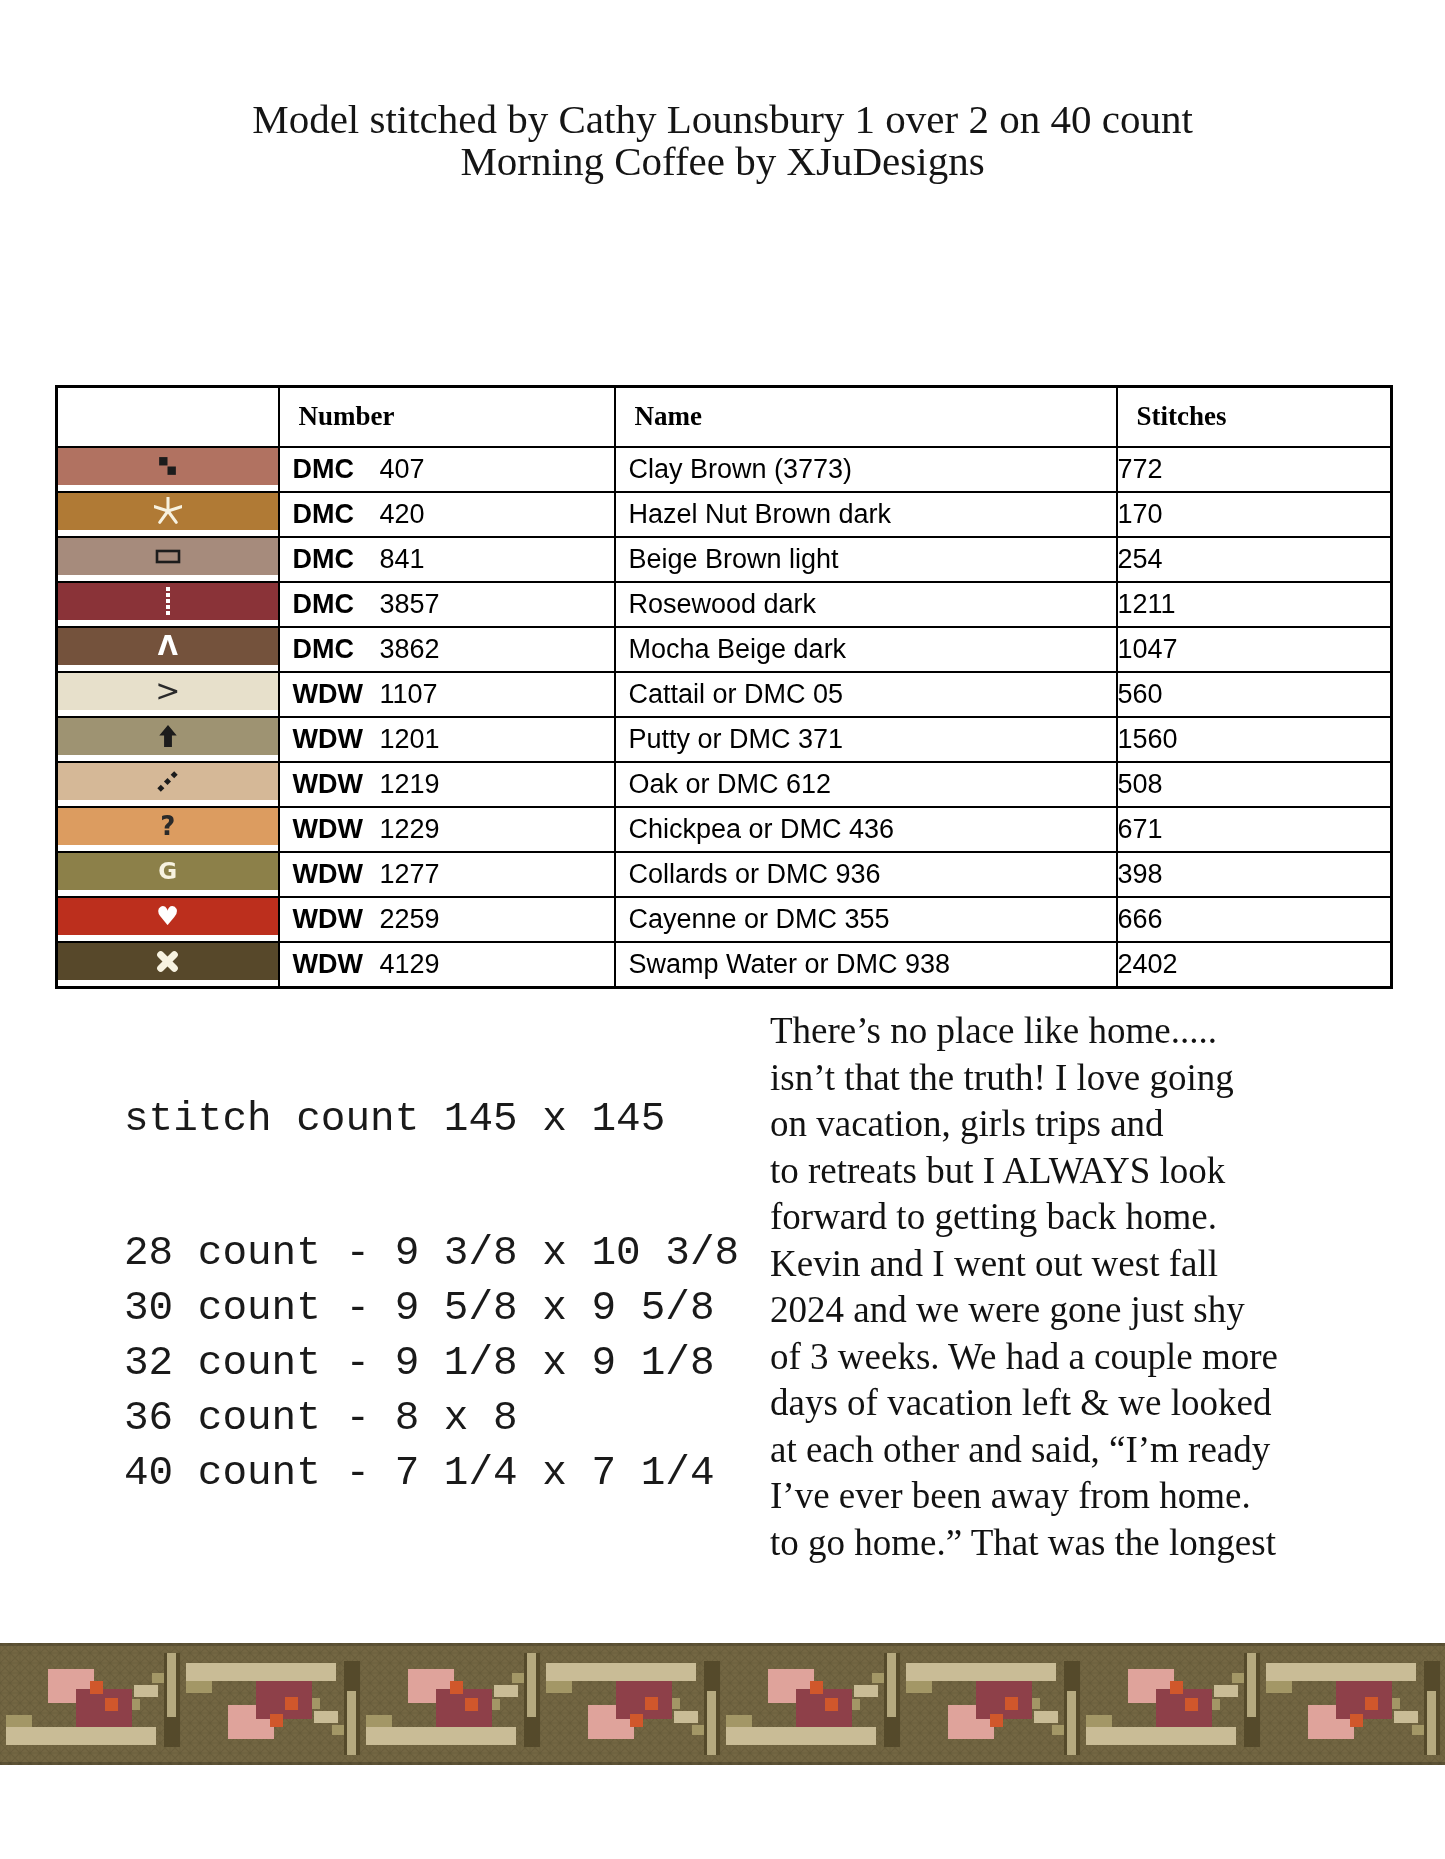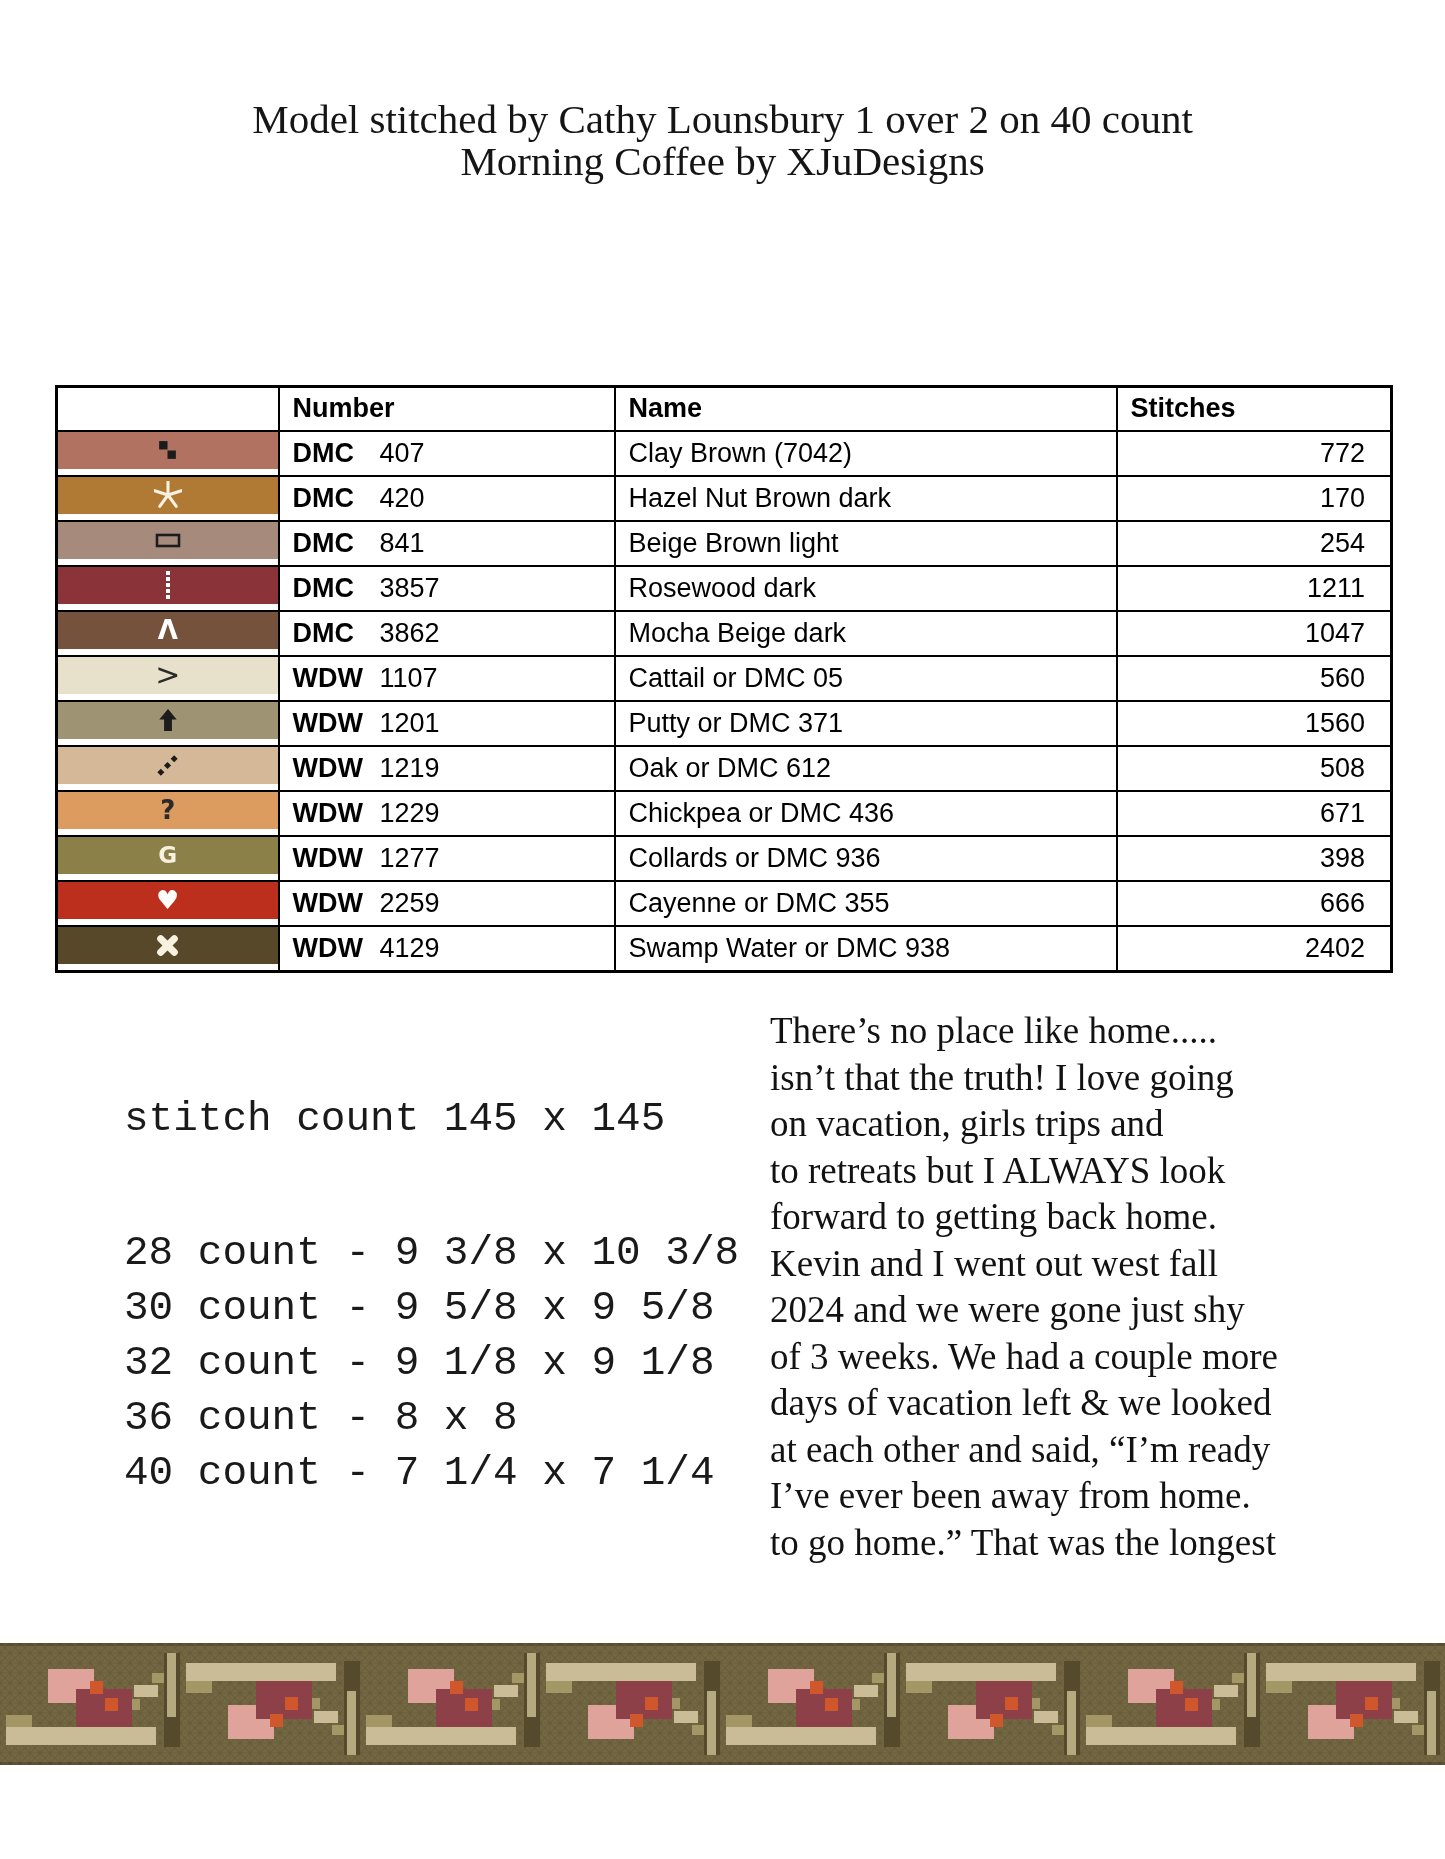--- a/index.html
+++ b/index.html
@@ -13,35 +13,35 @@
   .header { position:absolute; top:92px; left:0; width:100%; text-align:center; }
   .title  { font-family:"Liberation Serif", serif; font-size:62px; font-weight:400;
             color:#101010; letter-spacing:2px; line-height:72px; }
   .subtitle { font-family:"Liberation Serif", serif; font-size:41px; color:#151515;
               line-height:42px; margin-top:6px; }
 
   
   table.legend { position:absolute; left:55px; top:385px; width:1335px;
                  border-collapse:collapse; table-layout:fixed; border:3px solid #000; }
   .legend th, .legend td { border:2px solid #000; vertical-align:middle; }
-  .legend th { height:44px; text-align:left; font-size:27px; font-weight:700;
-               padding-left:13px; color:#000; }
+  .legend th { height:60px; text-align:left; font-size:27px; font-weight:700;
+               padding-left:19px; color:#000;font-family:Liberation Serif, serif; }
   .legend td { height:40px; font-size:27px; color:#000; }
   td.swatch-cell { padding:0 0 6px 0; vertical-align:top; }
   .swatch { width:100%; height:37px; display:flex; align-items:center; justify-content:center; }
   .symbol-box { display:flex; align-items:center; justify-content:center; line-height:0; }
   .glyph { font-family:"DejaVu Sans", sans-serif; line-height:1; }
   .sym-caret        { font-weight:700; font-size:26px; }
   .sym-greater-than { font-size:30px; }
   .sym-question-mark{ font-weight:700; font-size:26px; }
   .sym-letter-g     { font-weight:700; font-size:23px; }
   .sym-heart        { font-size:26px; }
   td.number-cell .brand { display:inline-block; width:100px; padding-left:13px;font-weight:bold; }
   td.name-cell { padding-left:13px; }
-  td.stitch-cell { text-align:right; padding-right:25px;margin-left:33px; }
+  td.stitch-cell { text-align:left; padding-right:17px;margin-left:33px; }
 
   
   .sizes { position:absolute; left:124px; top:1096px;
            font-family:"Liberation Mono", monospace; color:#1a1a1a; }
   .stitch-count { font-size:41px; white-space:nowrap; }
   .count-lines { margin-top:84px; font-size:41px; line-height:55px; }
   .count-lines div { white-space:nowrap; }
 
   
   .story { position:absolute; left:770px; top:1008px;
@@ -100,21 +100,21 @@
                     <rect x="11" y="11" width="8" height="8"></rect>
                   </g>
                 </svg>
               </span>
         </div>
       </td>
       <td class="number-cell">
         <span class="brand">DMC</span><span class="code">407</span>
       </td>
       <td class="name-cell">
-        <span class="name">Clay Brown (7042)</span>
+        <span class="name">Clay Brown (3773)</span>
       </td>
       <td class="stitch-cell">
         <span class="stitches">772</span>
       </td>
     </tr>
 
     <tr>
       <td class="swatch-cell">
         <div class="swatch" style="background: rgb(176, 122, 53);">
           <span class="symbol-box">

